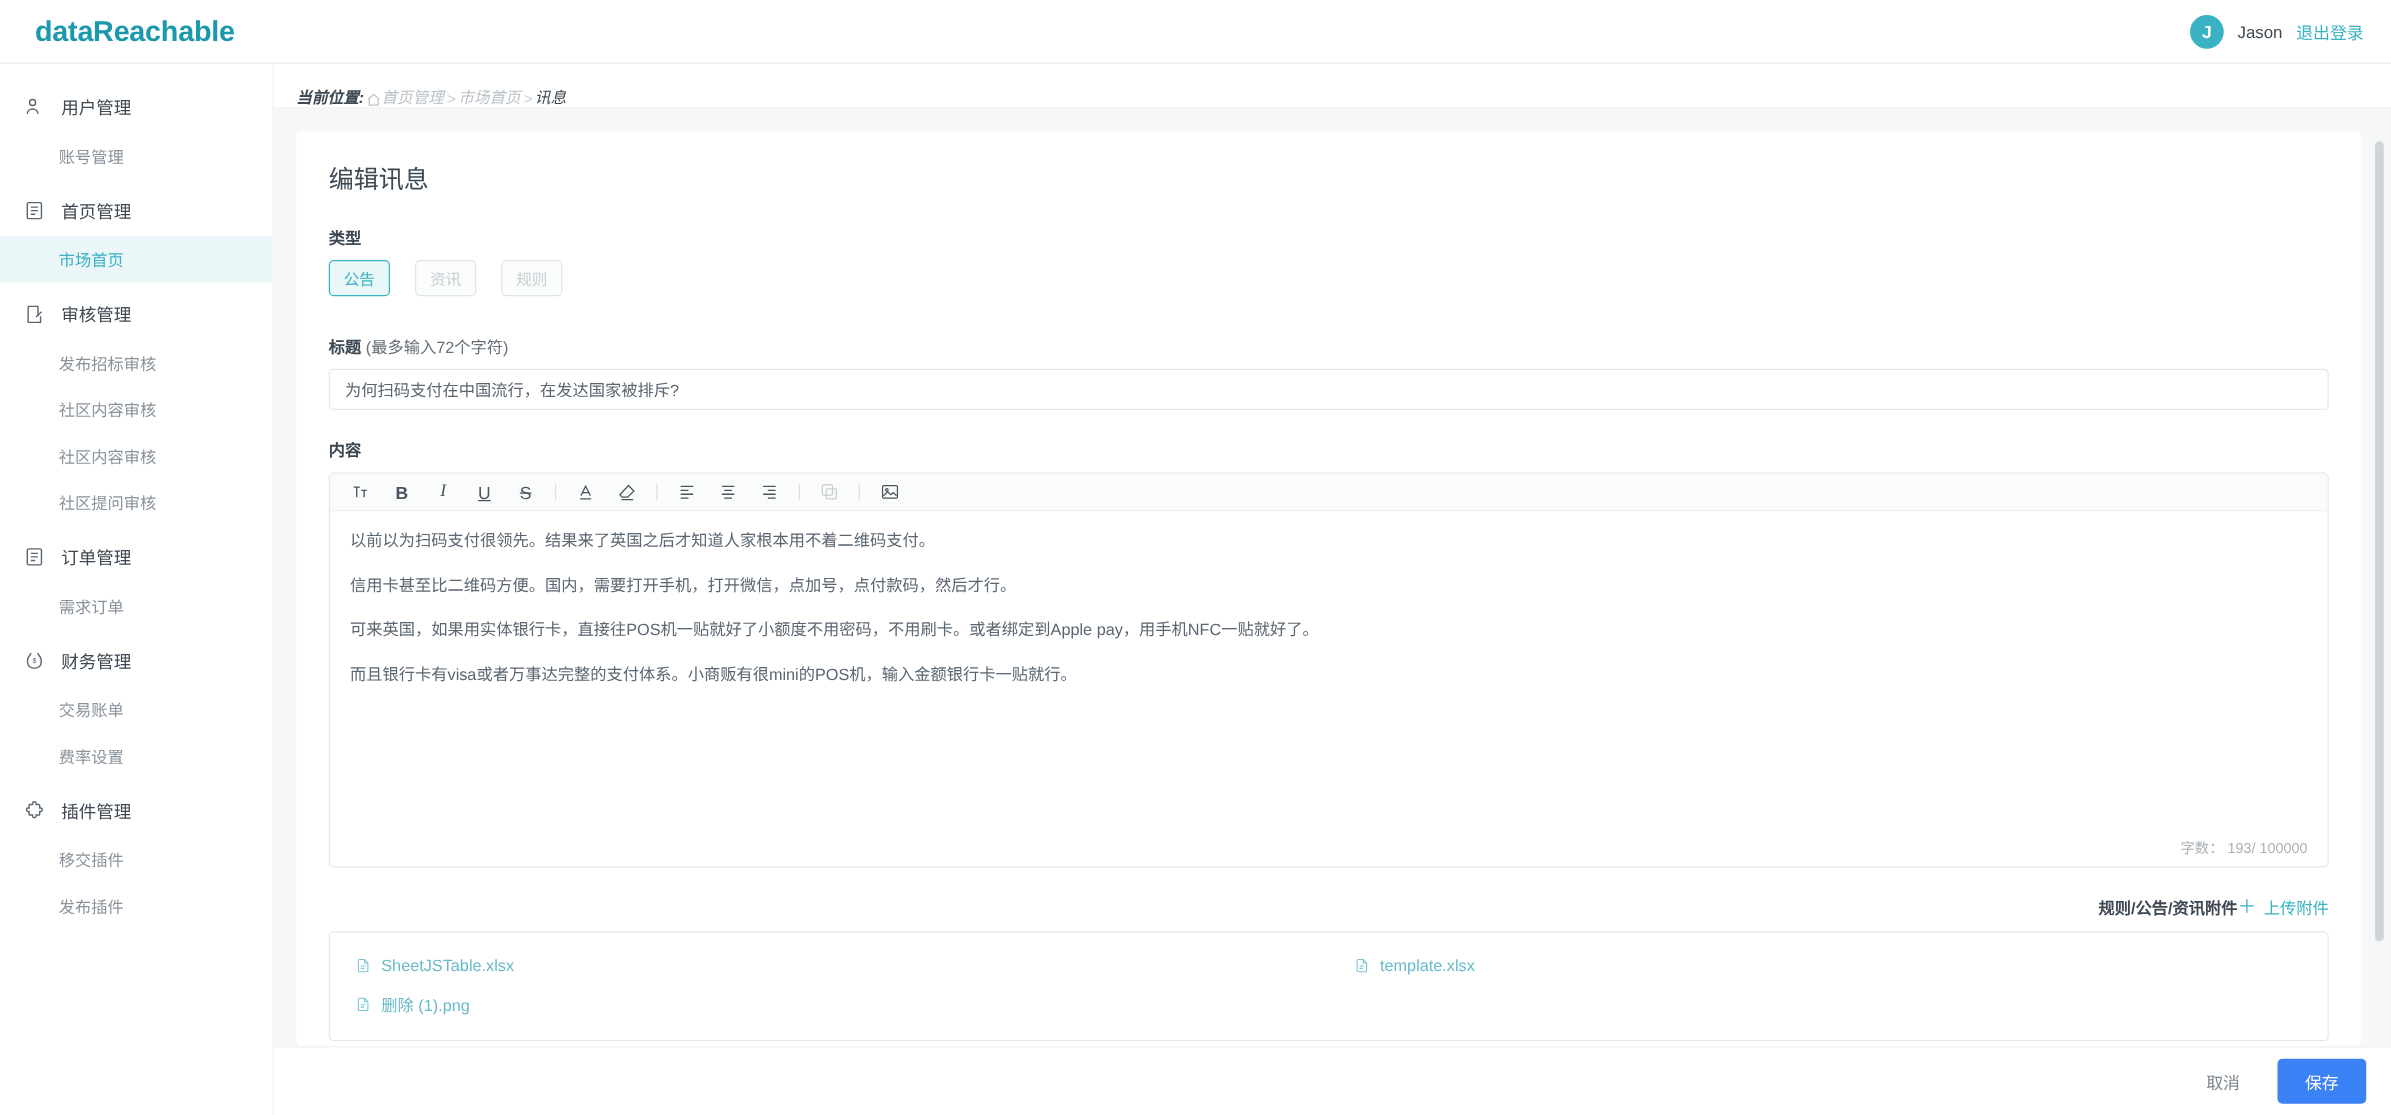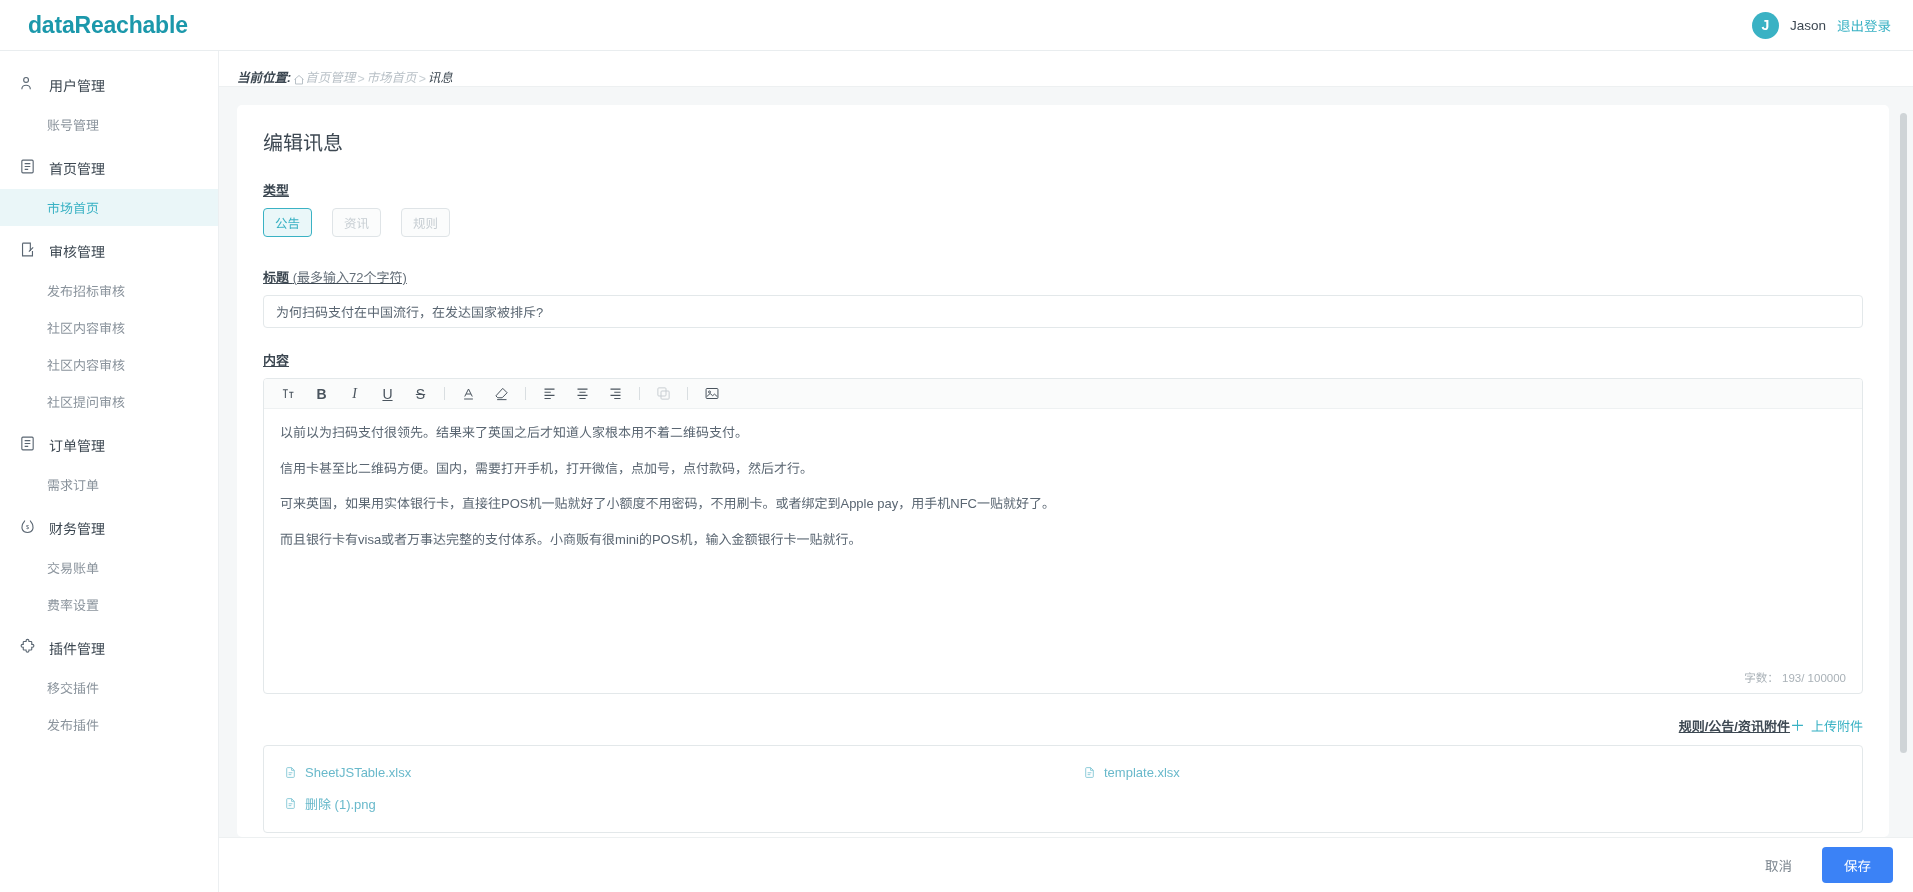--- a/index.html
+++ b/index.html
@@ -43,21 +43,21 @@
   
   .sidebar {
     width: 219px; min-width: 219px;
     background: #ffffff;
     border-right: 1px solid #eceff1;
     padding-top: 13px;
     overflow: hidden;
   }
   .nav-group { margin-bottom: 4px; }
   .nav-parent {
-    display: flex; gap: 13px;
+    display: flex; align-items: center; gap: 13px;
     padding: 11px 0 11px 19px;
     font-size: 14px; color: #3d4852;
     cursor: pointer;
   }
   .nav-parent .nico {
     width: 17px; height: 17px; display: inline-flex;
     align-items: center; justify-content: center;
     color: #5a6672; flex: none;
   }
   .nav-parent .nico svg { width: 17px; height: 17px; display: block; }
@@ -108,21 +108,20 @@
     overflow: hidden;
   }
   .card-title {
     font-size: 20px; color: #3d4852;
     font-weight: normal;
     margin-bottom: 24px;
   }
   .field-label {
     font-size: 13px; font-weight: bold; color: #3d4852;
     margin-bottom: 9px;
-    text-decoration: underline;
   }
   .field-label .hint { font-weight: normal; color: #66707a; }
 
   
   .type-row { display: flex; gap: 20px; margin-bottom: 30px; }
   .type-btn {
     width: 49px; height: 29px;
     border-radius: 4px;
     display: flex; align-items: center; justify-content: center;
     font-size: 12.5px; cursor: pointer;

